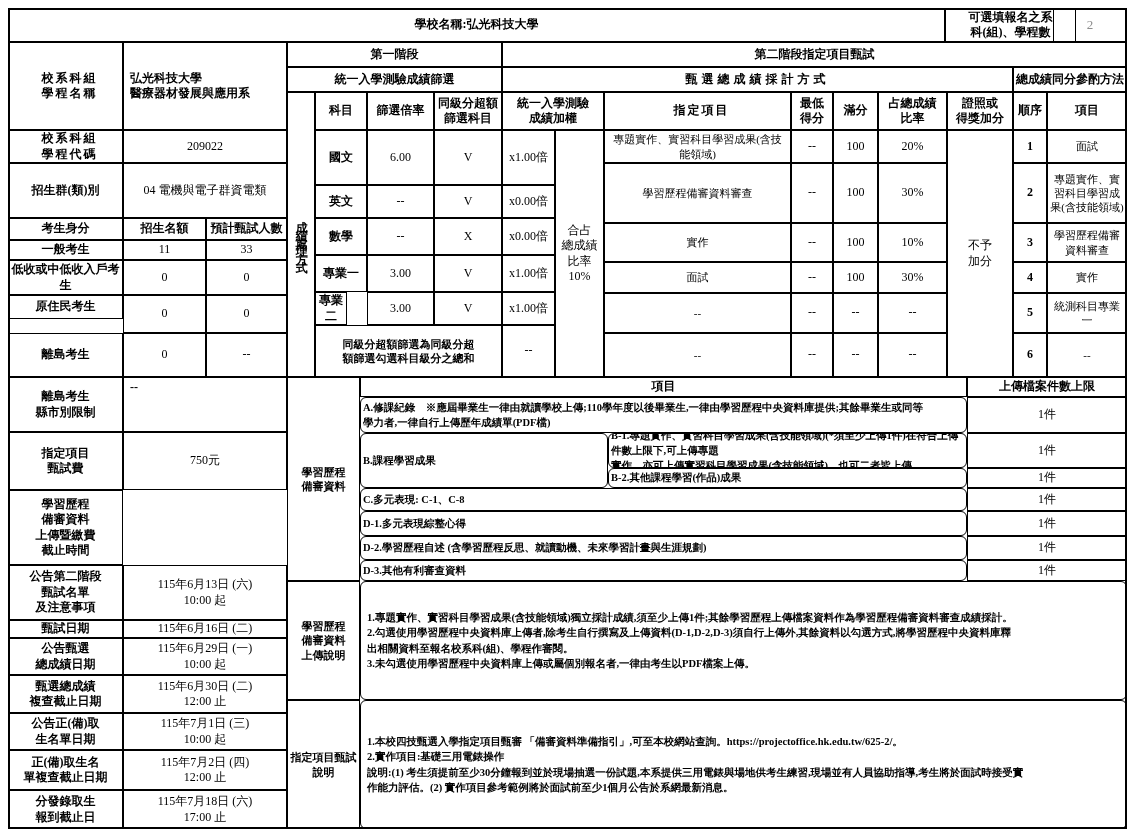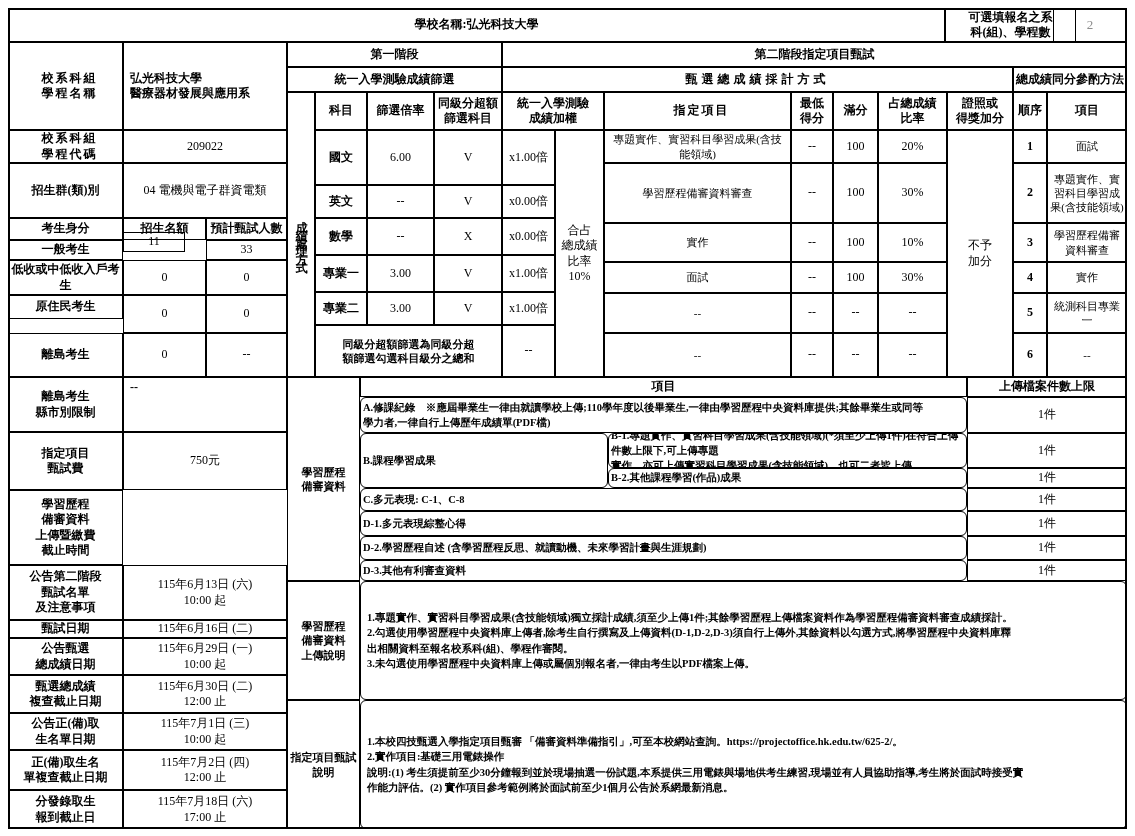--- a/index.html
+++ b/index.html
@@ -37,21 +37,21 @@
 學程代碼</div>
   <div class="cell" style="left:123px;top:130px;width:164px;height:33px">209022</div>
   <div class="cell b" style="left:8px;top:163px;width:115px;height:55px">招生群(類)別</div>
   <div class="cell" style="left:123px;top:163px;width:164px;height:55px">04 電機與電子群資電類</div>
 
   <div class="cell b" style="left:8px;top:218px;width:115px;height:22px">考生身分</div>
   <div class="cell b" style="left:123px;top:218px;width:83px;height:22px">招生名額</div>
   <div class="cell b" style="left:206px;top:218px;width:81px;height:22px">預計甄試人數</div>
 
   <div class="cell b" style="left:8px;top:240px;width:115px;height:20px">一般考生</div>
-  <div class="cell" style="left:123px;top:232px;width:62px;height:20px">11</div>
+  <div class="cell" style="left:123px;top:240px;width:83px;height:20px">11</div>
   <div class="cell" style="left:206px;top:240px;width:81px;height:20px">33</div>
   <div class="cell b" style="left:8px;top:260px;width:115px;height:35px">低收或中低收入戶考生</div>
   <div class="cell" style="left:123px;top:260px;width:83px;height:35px">0</div>
   <div class="cell" style="left:206px;top:260px;width:81px;height:35px">0</div>
   <div class="cell b" style="left:8px;top:295px;width:115px;height:24px">原住民考生</div>
   <div class="cell" style="left:123px;top:295px;width:83px;height:38px">0</div>
   <div class="cell" style="left:206px;top:295px;width:81px;height:38px">0</div>
   <div class="cell b" style="left:8px;top:333px;width:115px;height:44px">離島考生</div>
   <div class="cell" style="left:123px;top:333px;width:83px;height:44px">0</div>
   <div class="cell" style="left:206px;top:333px;width:81px;height:44px">--</div>
@@ -129,21 +129,21 @@
   <div class="cell" style="left:434px;top:185px;width:68px;height:33px">V</div>
   <div class="cell" style="left:502px;top:185px;width:53px;height:33px">x0.00倍</div>
   <div class="cell b" style="left:315px;top:218px;width:52px;height:37px">數學</div>
   <div class="cell" style="left:367px;top:218px;width:67px;height:37px">--</div>
   <div class="cell" style="left:434px;top:218px;width:68px;height:37px">X</div>
   <div class="cell" style="left:502px;top:218px;width:53px;height:37px">x0.00倍</div>
   <div class="cell b" style="left:315px;top:255px;width:52px;height:37px">專業一</div>
   <div class="cell" style="left:367px;top:255px;width:67px;height:37px">3.00</div>
   <div class="cell" style="left:434px;top:255px;width:68px;height:37px">V</div>
   <div class="cell" style="left:502px;top:255px;width:53px;height:37px">x1.00倍</div>
-  <div class="cell b" style="left:315px;top:292px;width:52px;height:33px">專業二</div>
+  <div class="cell b" style="left:315px;top:292px;width:32px;height:33px">專業二</div>
   <div class="cell" style="left:367px;top:292px;width:67px;height:33px">3.00</div>
   <div class="cell" style="left:434px;top:292px;width:68px;height:33px">V</div>
   <div class="cell" style="left:502px;top:292px;width:53px;height:33px">x1.00倍</div>
   <div class="cell b s11" style="left:315px;top:325px;width:187px;height:52px">同級分超額篩選為同級分超
 額篩選勾選科目級分之總和</div>
   <div class="cell" style="left:502px;top:325px;width:53px;height:52px">--</div>
   <div class="cell" style="left:555px;top:130px;width:49px;height:247px">合占
 總成績
 比率
 10%</div>

